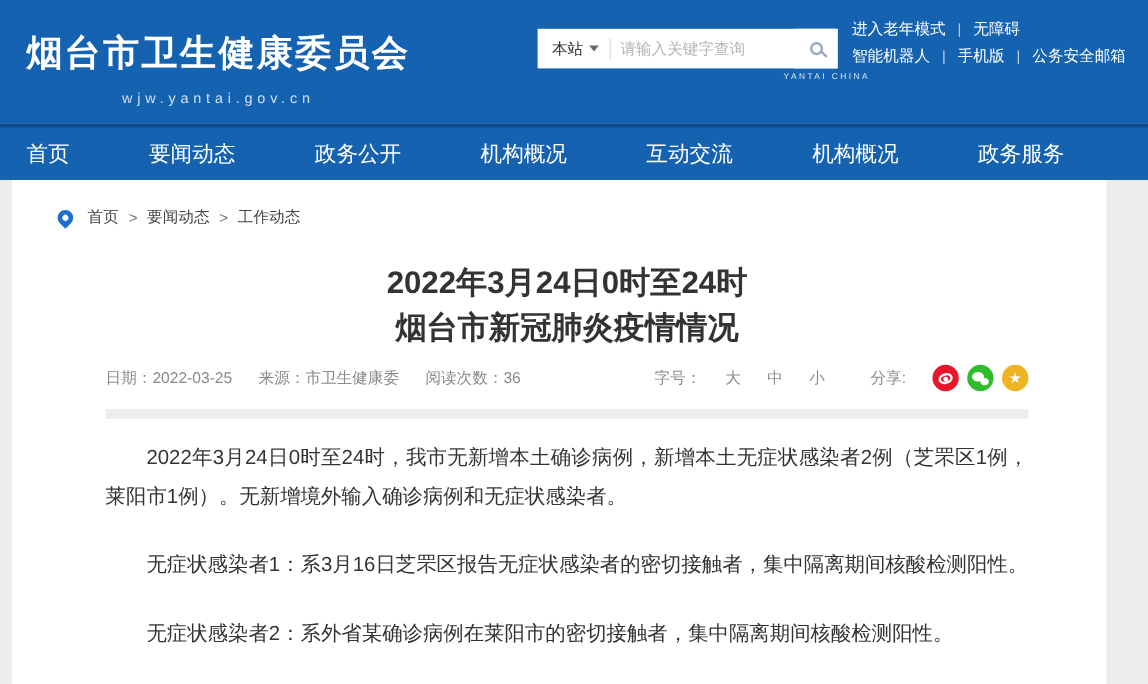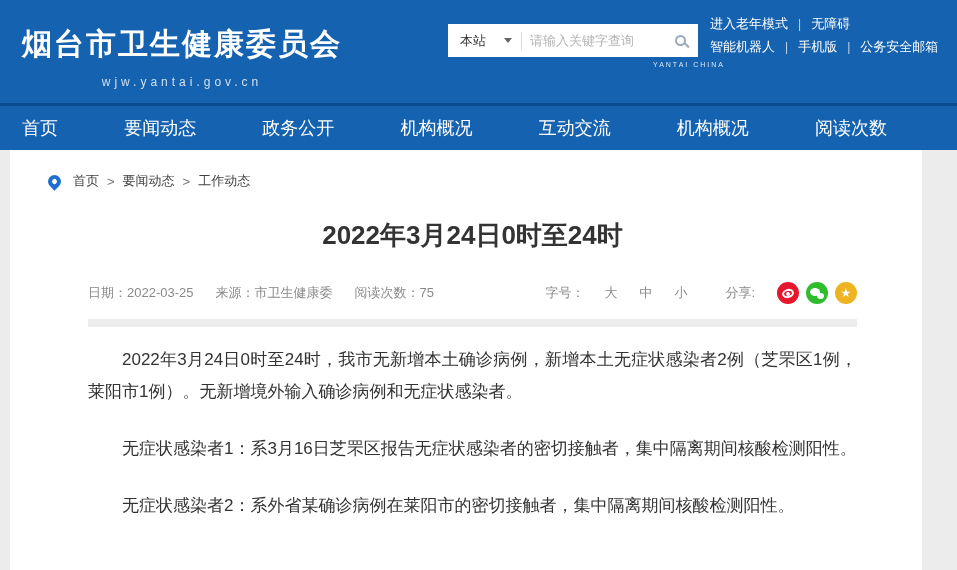--- a/index.html
+++ b/index.html
@@ -16,21 +16,21 @@
     background:#1562b0; color:#fff;
   }
   .brand { position:absolute; left:22px; top:24px; text-align:center; }
   .brand h1 { font-size:30px; font-weight:bold; letter-spacing:2px; color:#fff; }
   .brand .site-url { margin-top:10px; font-size:12px; letter-spacing:4px; color:#cfe0f2; }
 
   .search-bar {
     position:absolute; left:448px; top:24px; width:250px; height:33px;
     background:#fff; display:flex; align-items:center;
   }
-  .search-scope { display:flex; align-items:center; gap:18px; padding:0 9px 0 12px;
+  .search-scope { display:flex; align-items:center; gap:5px; padding:0 9px 0 12px;
     font-size:13px; color:#333; cursor:pointer; white-space:nowrap; }
   .caret-down { width:0; height:0; border-left:4px solid transparent;
     border-right:4px solid transparent; border-top:5px solid #666; }
   .search-divider { width:1px; height:18px; background:#ddd; }
   .search-input { flex:1; border:none; outline:none; padding:0 8px; font-size:13px;
     color:#ec4899; background:transparent; min-width:0; }
   .search-input::placeholder { color:#b5b5b5; }
   .search-btn { width:36px; height:33px; display:flex; align-items:center;
     justify-content:center; cursor:pointer; background:#fff; border:none; }
   .mag { position:relative; width:11px; height:11px; border:2px solid #9aa9bd; border-radius:50%; }
@@ -65,21 +65,21 @@
     border-radius:50% 50% 50% 0; transform:rotate(-45deg); margin-right:4px; flex:0 0 auto; }
   .pin::after { content:""; position:absolute; width:5px; height:5px; background:#fff;
     border-radius:50%; top:4px; left:4px; }
   .breadcrumb a { color:#444; text-decoration:none; cursor:pointer; }
   .breadcrumb .bsep { color:#777; }
 
   .article { margin:0 65px 0 78px; width:769px; }
   .article-title { margin-top:26px; text-align:center; font-size:26px; font-weight:bold;
     color:#333; line-height:38px; }
 
-  .meta-row { margin-top:28px; display:flex; justify-content:space-between;
+  .meta-row { margin-top:12px; display:flex; justify-content:space-between;
     align-items:center; font-size:13px; color:#8a8a8a; }
   .meta-left { display:flex; gap:22px; white-space:nowrap; }
   .meta-right { display:flex; align-items:center; gap:20px; white-space:nowrap; }
   .size-opt { cursor:pointer; color:#8a8a8a; margin-right:2px; }
   .share-label { margin-left:16px; }
   .share-icons { display:flex; gap:7px; margin-left:2px; }
   .share-icon { width:22px; height:22px; border-radius:50%; display:flex;
     align-items:center; justify-content:center; cursor:pointer; position:relative; }
   .icon-weibo { background:#e6162d; }
   .weibo-eye { position:relative; width:12px; height:9px; border:2px solid #fff;
@@ -140,44 +140,45 @@
     </div>
   </header>
 
   <nav class="main-nav">
     <a>首页</a>
     <a>要闻动态</a>
     <a>政务公开</a>
     <a>机构概况</a>
     <a>互动交流</a>
     <a>机构概况</a>
-    <a>阅读次数</a>
+    <a>政务服务</a>
   </nav>
 
   <main class="content-card">
 
     <div class="breadcrumb">
       <span class="pin"></span>
       <a>首页</a>
       <span class="bsep">&gt;</span>
       <a>要闻动态</a>
       <span class="bsep">&gt;</span>
       <a>工作动态</a>
     </div>
 
     <article class="article">
       <h2 class="article-title">
         <div>2022年3月24日0时至24时</div>
+        <div>烟台市新冠肺炎疫情情况</div>
       </h2>
 
       <div class="meta-row">
         <div class="meta-left">
           <span>日期：2022-03-25</span>
           <span>来源：市卫生健康委</span>
-          <span>阅读次数：75</span>
+          <span>阅读次数：36</span>
         </div>
         <div class="meta-right">
           <span>字号：</span>
           <span class="size-opt">大</span>
           <span class="size-opt">中</span>
           <span class="size-opt">小</span>
           <span class="share-label">分享:</span>
           <div class="share-icons">
             <span class="share-icon icon-weibo">
               <span class="weibo-eye"></span>

